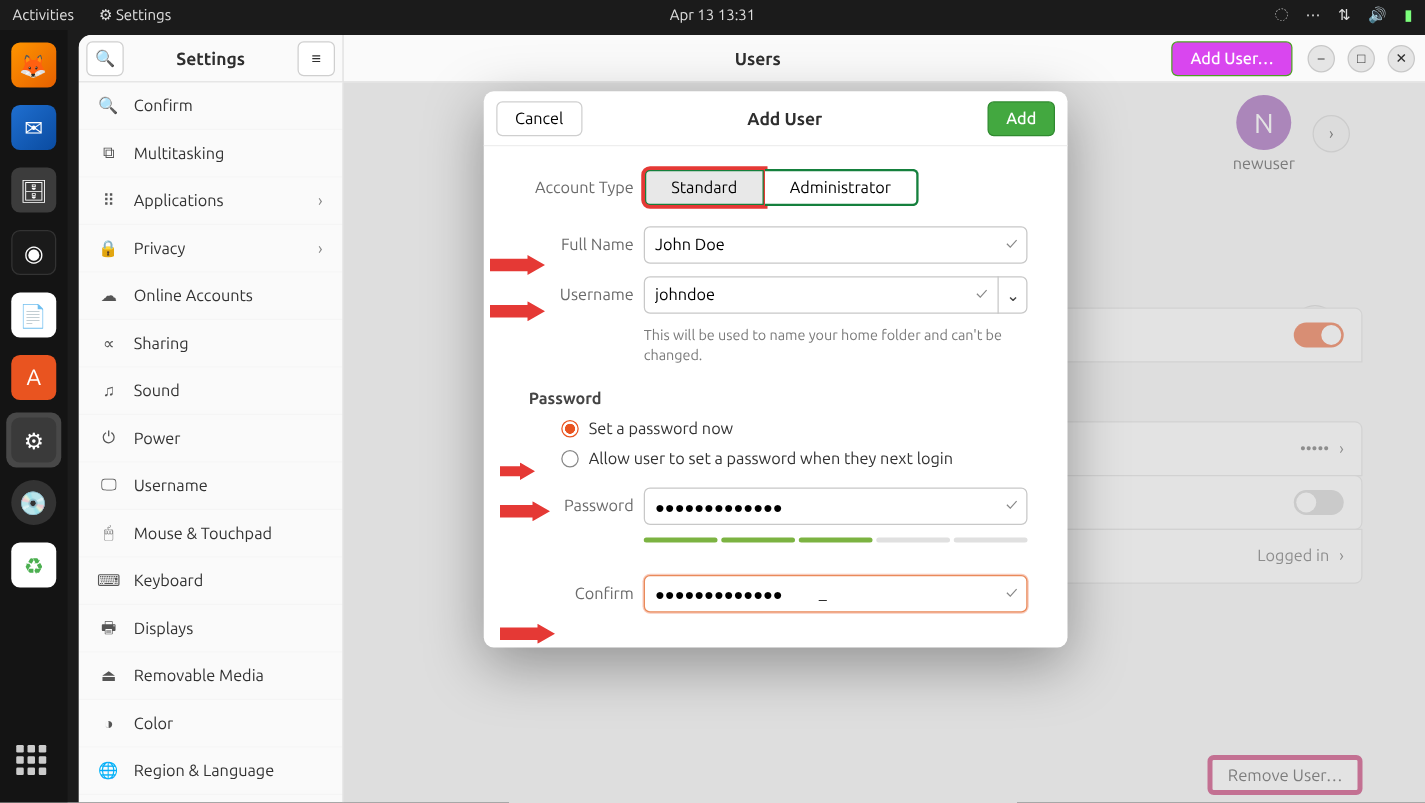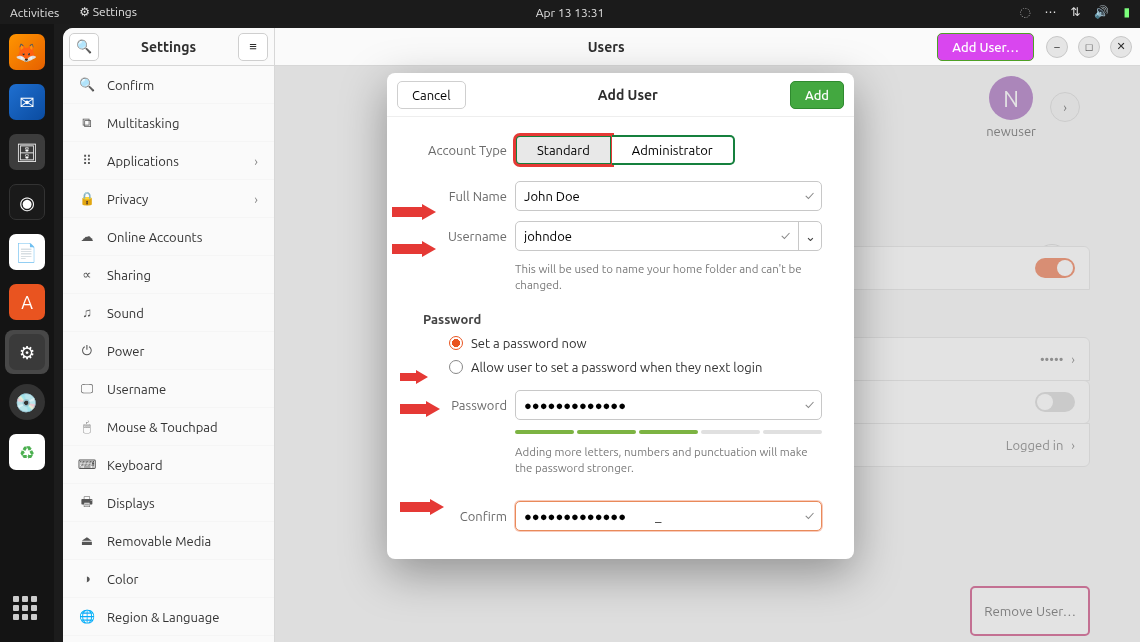--- a/index.html
+++ b/index.html
@@ -58,21 +58,21 @@
 
 .card { position:absolute; right:50px; top:180px; width:470px; }
 .card-row { height:44px; background:#fff; border:1px solid #ddd; display:flex; align-items:center; padding:0 14px; border-radius:6px; margin-bottom:-1px; }
 .card-row .lab { flex:1; color:#333; }
 .card-row .val { color:#555; display:flex; align-items:center; gap:8px; }
 .switch { width:40px; height:20px; border-radius:10px; background:#e95420; position:relative; }
 .switch::after { content:''; position:absolute; right:2px; top:2px; width:16px; height:16px; background:#fff; border-radius:50%; }
 .switch.off { background:#ccc; } .switch.off::after { left:2px; right:auto; }
 .pencil-circle { width:36px; height:36px; border-radius:50%; border:1px solid #ccc; background:#f5f5f5; display:flex; align-items:center; justify-content:center; position:absolute; top:178px; right:70px;}
 
-.remove-btn { position:absolute; right:50px; bottom:6px; height:50px; padding:0 12px; border:2px solid #be185d; background:#fff; border-radius:5px; color:#333; cursor:pointer; }
+.remove-btn { position:absolute; right:50px; bottom:6px; height:32px; padding:0 12px; border:4px solid #be185d; background:#fff; border-radius:5px; color:#333; cursor:pointer; }
 
 
 .modal { position:absolute; left:387px; top:73px; width:467px; background:#fff; border-radius:8px; box-shadow:0 14px 46px rgba(0,0,0,.35); z-index:100; padding-bottom:24px; }
 .modal-header { height:44px; border-bottom:1px solid #eee; display:flex; align-items:center; padding:0 10px; }
 .modal-title { flex:1; text-align:center; font-weight:600; font-size:14px; }
 .mh-btn { height:28px; padding:0 14px; border:1px solid #cfcfcf; background:#fff; border-radius:5px; cursor:pointer; font-size:13px; }
 .mh-btn.green { background:#43a840; border-color:#2f8a2f; color:#fff; font-weight:500; }
 .modal-body { padding:18px 32px 4px 32px; display:flex; flex-direction:column; gap:10px; color:#444; }
 .row { display:flex; align-items:center; gap:8px; }
 .row .lbl { width:88px; text-align:right; color:#6b6b6b; font-size:13px; }
@@ -334,21 +334,20 @@
       <span class="lbl">Password</span>
       <div class="tin"><input type="text" value="●●●●●●●●●●●●●" style=""><span class="check">✓</span></div>
     </div>
     <div class="meter">
         <span class="g"></span>
         <span class="g"></span>
         <span class="g"></span>
         <span></span>
         <span></span>
       </div>
-    <div class="hint">Adding more letters, numbers and punctuation will make the password stronger.</div>
 
     <div class="row" style="margin-top:16px">
       <span class="lbl">Confirm</span>
       <div class="tin focus"><input type="text" value="●●●●●●●●●●●●●" style=""><span class="caret">_</span><span class="check">✓</span></div>
     </div>
   </div>
 </div>
 
 <div class="arrow" style="left:392px; top:204px">
   <svg width="44" height="16">

